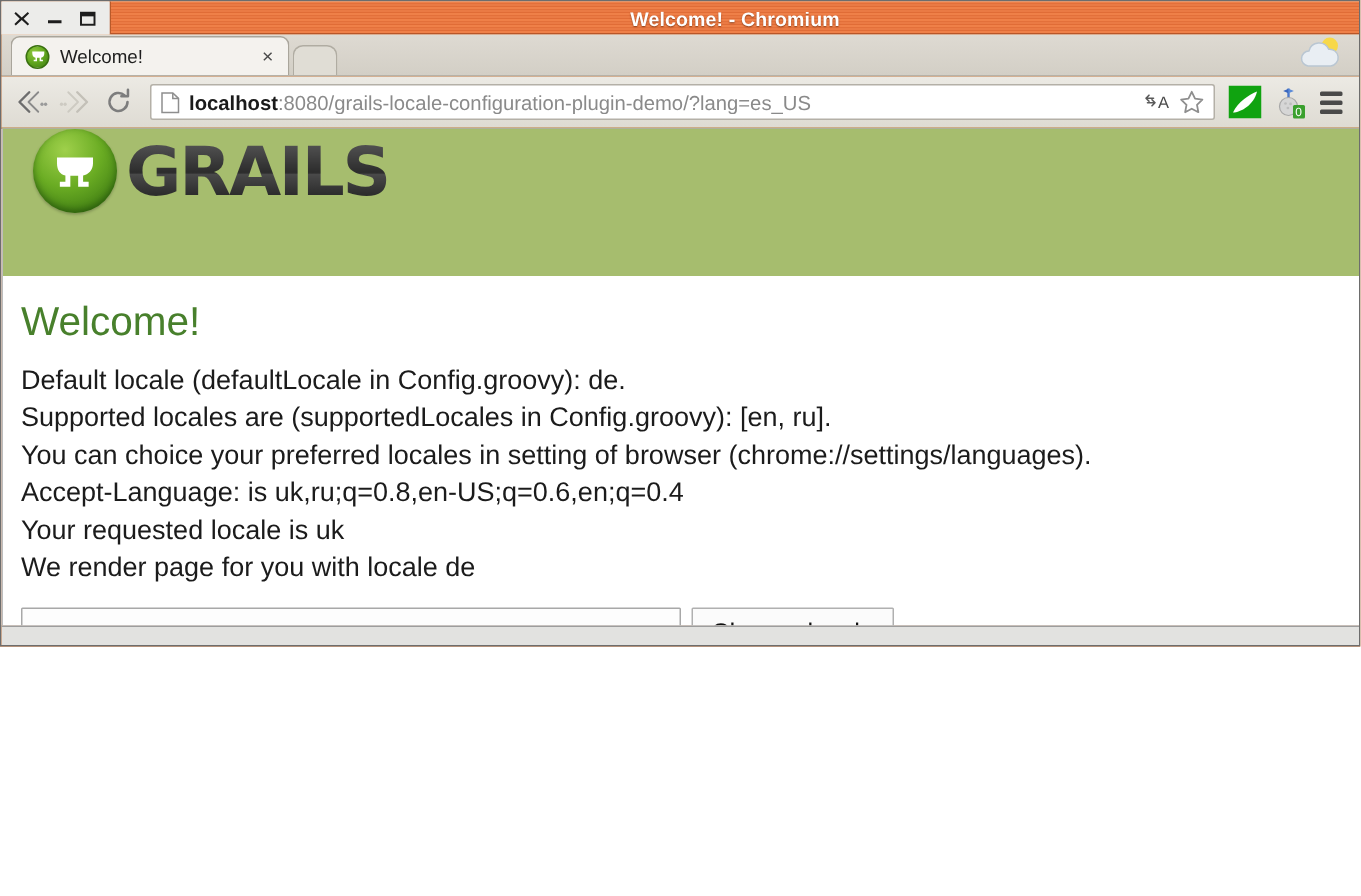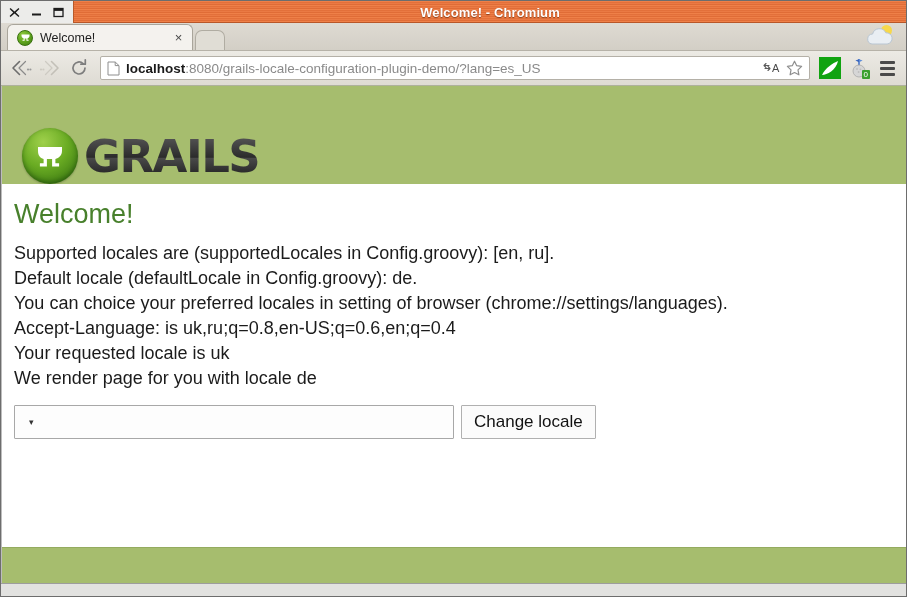--- a/index.html
+++ b/index.html
@@ -6,21 +6,21 @@
   html, body {
     margin: 0; padding: 0;
     width: 907px; height: 597px;
     overflow: hidden;
     font-family: "Liberation Sans", sans-serif;
     background: #ffffff;
   }
 
   #window {
     position: relative;
-    width: 907px; height: 597px;
+    width: 907px; height: 431px;
     background: #f97316;
     border: 1px solid #6d6d6d;
     display: flex;
     flex-direction: column;
   }
 
   
   .titlebar {
     height: 22px;
     min-height: 22px;
@@ -224,21 +224,21 @@
     display: flex;
     flex-direction: column;
     border-left: 1px solid #bdbdbd;
   }
 
   .page-header {
     height: 98px;
     min-height: 98px;
     background: #a6bd6e;
     display: flex;
-    align-items: flex-end;
+    align-items: flex-start;
     padding-left: 20px;
   }
   .grails-logo { display: flex; align-items: center; }
   .grails-mark {
     width: 56px; height: 56px;
     border-radius: 50%;
     background: radial-gradient(circle at 38% 25%, #9fd04b 0%, #6aac23 45%, #2f6b0d 100%);
     box-shadow: inset 0 -2px 5px rgba(20,60,5,.55), 0 1px 2px rgba(0,0,0,.25);
     display: flex; align-items: center; justify-content: center;
     flex: 0 0 auto;
@@ -462,22 +462,22 @@
             <path d="M5 8 h24 v3.8 c0 4.8 -3.2 7.4 -6.6 8.2 l0 4.2 h3.7 v3.3 h-7 v-7.4 h-5.2 v7.4 h-7 v-3.3 h3.7 l0 -4.2 C7.2 19.2 5 16.6 5 11.8 Z" fill="#ffffff"></path>
           </svg>
         </span>
         <span class="grails-wordmark">GRAILS</span>
       </div>
     </div>
 
     <div class="page-body">
       <h1 class="page-heading">Welcome!</h1>
 
+      <div class="info-line">Default locale (defaultLocale in Config.groovy): de.</div>
       <div class="info-line">Supported locales are (supportedLocales in Config.groovy): [en, ru].</div>
-      <div class="info-line">Default locale (defaultLocale in Config.groovy): de.</div>
       <div class="info-line">You can choice your preferred locales in setting of browser (chrome://settings/languages).</div>
       <div class="info-line">Accept-Language: is uk,ru;q=0.8,en-US;q=0.6,en;q=0.4</div>
       <div class="info-line">Your requested locale is uk</div>
       <div class="info-line">We render page for you with locale de</div>
 
       <div class="locale-form">
         <div class="locale-select">
           <span class="sel-arrow">▾</span>
         </div>
         <button class="change-btn">Change locale</button>

